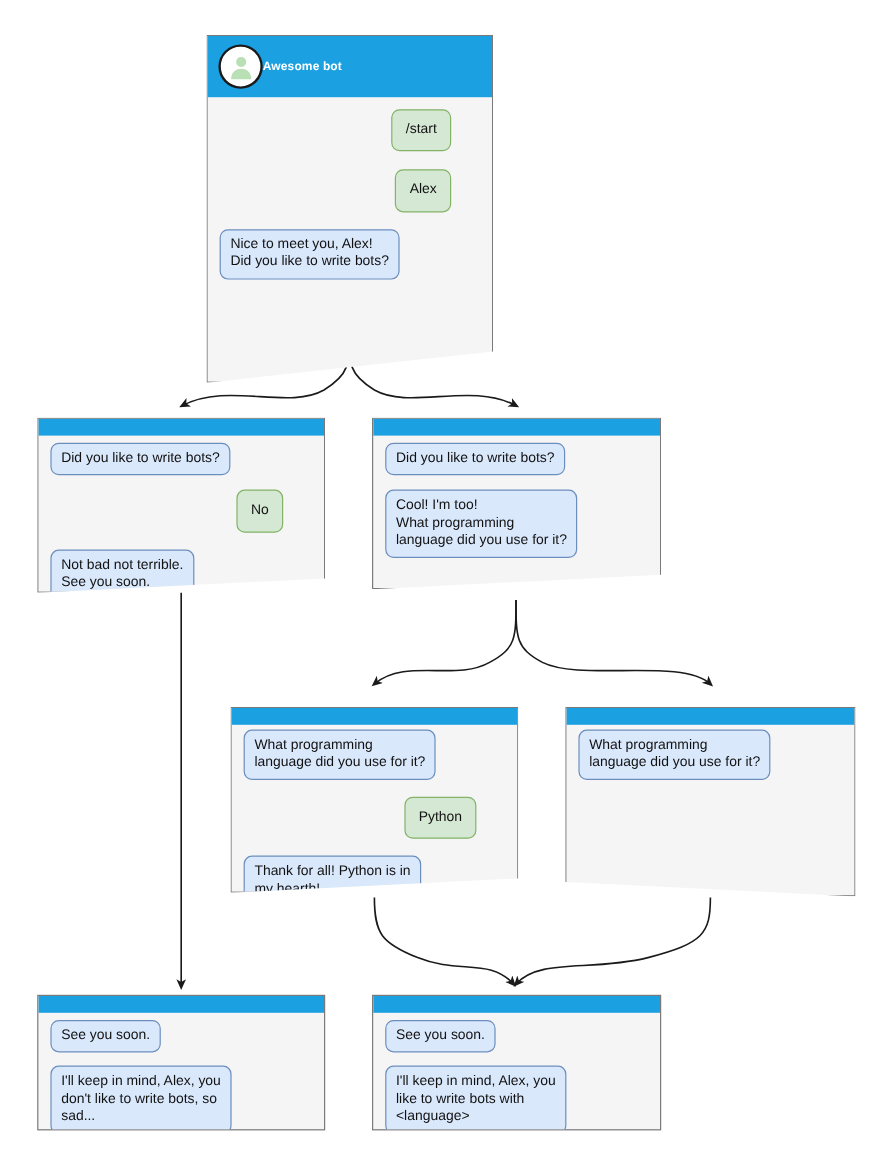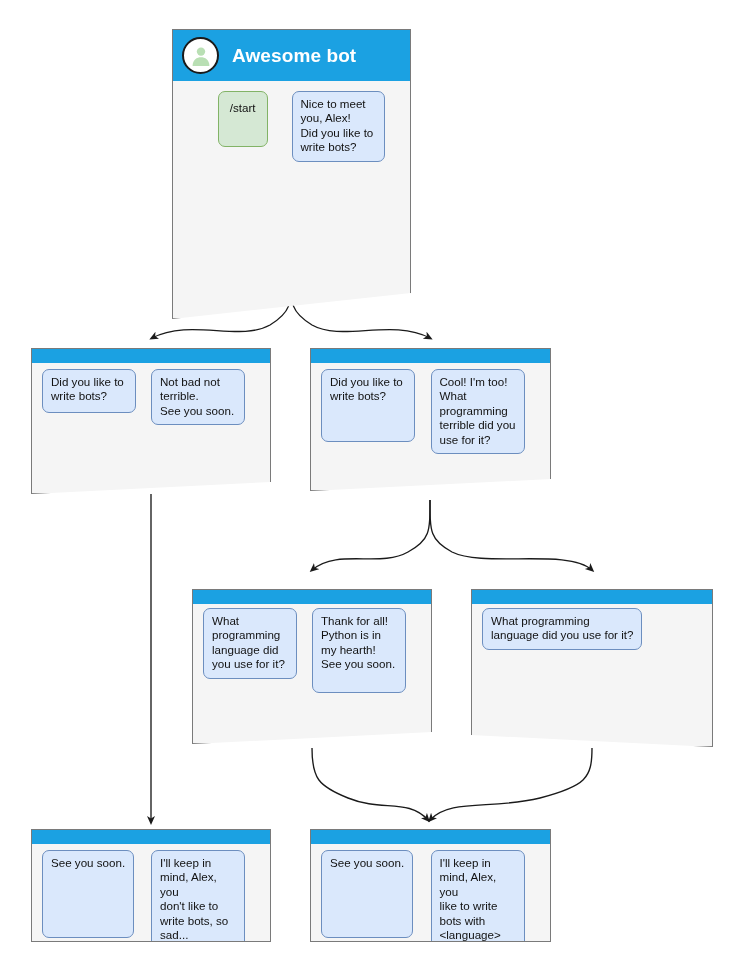--- a/index.html
+++ b/index.html
@@ -75,36 +75,35 @@
     box-sizing: border-box;
     display: flex;
     align-items: center;
     justify-content: center;
     flex: none;
   }
   .avatar svg { display: block; }
 
   .bot-title {
     color: #ffffff;
-    font-size: 19px;
+    font-size: 10px;
     font-weight: bold;
-    margin-left: 13px;
     letter-spacing: 0.1px;
     white-space: nowrap;
   }
 
   
   .chat {
     position: absolute;
     left: 0;
     width: 100%;
     box-sizing: border-box;
     padding: 0 10px;
     display: flex;
-    flex-direction: row;
+    flex-direction: column;
   }
 
   .bubble {
     display: inline-block;
     box-sizing: border-box;
     border-radius: 7px;
     border: 1px solid #6c8ebf;
     background: #dae8fc;
     color: #111111;
     font-size: 11.6px;
@@ -166,67 +165,76 @@
             <path d="M3.6 22 C3.6 15.6 8 13.2 12 13.2 C16 13.2 20.4 15.6 20.4 22 Z" fill="#b9dfb4"></path>
           </svg>
         </div>
         <div class="bot-title">Awesome bot</div>
       </div>
 
       <div class="chat" style="top:61px;">
         <div class="row right" style="margin-bottom:15px;">
           <span class="bubble user pad-wide">/start</span>
         </div>
+        <div class="row right" style="margin-bottom:14px;">
+          <span class="bubble user pad-wide">Alex</span>
+        </div>
         <div class="row left">
           <span class="bubble">Nice to meet you, Alex!
 Did you like to write bots?</span>
         </div>
       </div>
     </div>
   </div>
 
   <div class="node skew-up2" style="left:31px; top:348px; width:240px; height:146px;">
     <div class="node-body">
       <div class="node-header"></div>
       <div class="chat" style="top:20px;">
         <div class="row left" style="margin-bottom:12px;">
           <span class="bubble">Did you like to write bots?</span>
         </div>
+        <div class="row right" style="margin-bottom:14px;">
+          <span class="bubble user pad-wide">No</span>
+        </div>
         <div class="row left">
           <span class="bubble">Not bad not terrible.
 See you soon.</span>
         </div>
       </div>
     </div>
   </div>
 
   <div class="node skew-up2" style="left:310px; top:348px; width:241px; height:143px;">
     <div class="node-body">
       <div class="node-header"></div>
       <div class="chat" style="top:20px;">
         <div class="row left" style="margin-bottom:12px;">
           <span class="bubble">Did you like to write bots?</span>
         </div>
         <div class="row left">
           <span class="bubble">Cool! I'm too!
 What programming
-terrible did you use for it?</span>
+language did you use for it?</span>
         </div>
       </div>
     </div>
   </div>
 
   <div class="node skew-up2" style="left:192px; top:589px; width:240px; height:155px;">
     <div class="node-body">
       <div class="node-header"></div>
       <div class="chat" style="top:18px;">
         <div class="row left" style="margin-bottom:14px;">
           <span class="bubble">What programming
 language did you use for it?</span>
         </div>
+        <div class="row right" style="margin-bottom:14px;">
+          <span class="bubble user pad-wide">Python</span>
+        </div>
         <div class="row left">
           <span class="bubble">Thank for all! Python is in
 my hearth!
 See you soon.</span>
         </div>
       </div>
     </div>
   </div>
 
   <div class="node skew-down" style="left:471px; top:589px; width:242px; height:158px;">

